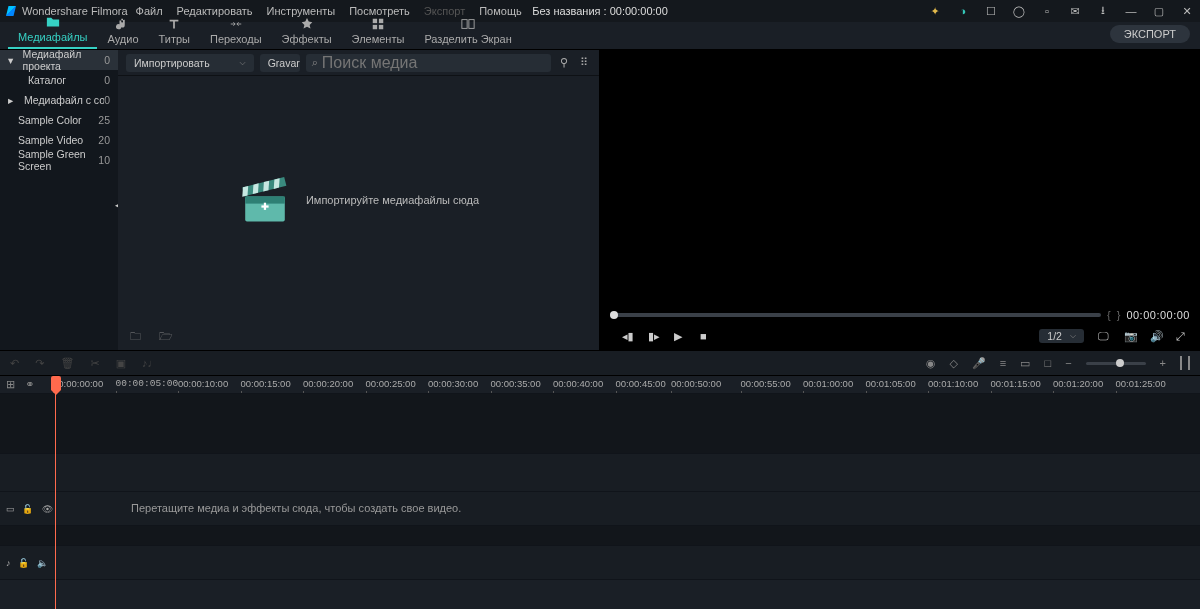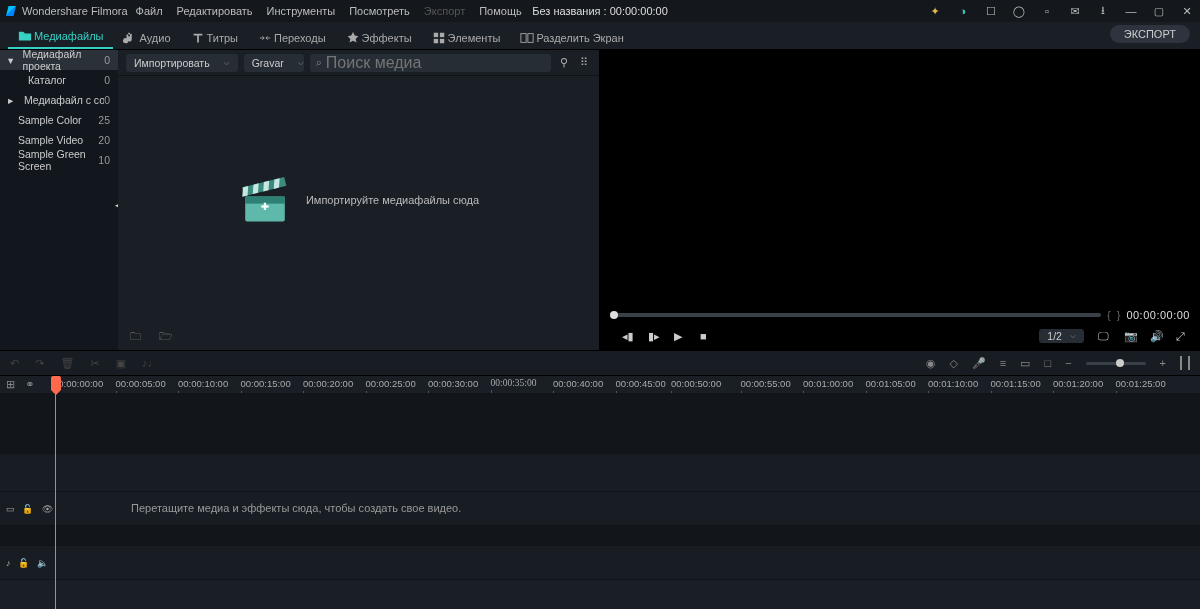--- a/index.html
+++ b/index.html
@@ -9,36 +9,36 @@
 .titlebar .menu{display:flex;gap:14px;margin-left:8px}
 .titlebar .menu span{cursor:pointer}
 .titlebar .menu .disabled{color:#555}
 .title-center{position:absolute;left:50%;transform:translateX(-50%);color:#ddd}
 .titlebar .right{margin-left:auto;display:flex;align-items:center;gap:14px}
 .ttb-ico{color:#bbb;width:14px;display:flex;justify-content:center}
 .ttb-ico.y{color:#e2b94c}
 .ttb-ico.c{color:#35c7b8}
 
 .tabs{height:28px;background:#1a1f26;display:flex;align-items:flex-end;padding:0 8px;gap:0;border-bottom:1px solid #000;position:relative}
-.tab{display:flex;flex-direction:row;align-items:center;padding:2px 10px 4px;color:#aaa;cursor:pointer;gap:2px}
+.tab{display:flex;flex-direction:column;align-items:center;padding:2px 10px 4px;color:#aaa;cursor:pointer;gap:2px}
 .tab svg{width:14px;height:14px}
 .tab.active{color:#36d1c4;border-bottom:2px solid #36d1c4}
 .export-btn{position:absolute;right:10px;top:3px;background:#2d343d;border-radius:11px;padding:3px 14px;color:#ccc;font-size:11px;cursor:pointer}
 
 .main{display:flex;height:300px}
 .sidebar{width:118px;background:#12171d}
 .side-item{display:flex;align-items:center;justify-content:space-between;padding:0 8px;height:20px;color:#ccc;cursor:pointer;font-size:10.5px}
 .side-item.active{background:#2a3139}
 .side-item .arrow{width:8px;margin-right:4px;color:#ccc}
 .side-item .count{color:#999}
 .side-collapse{position:absolute;left:115px;top:200px;color:#ccc;cursor:pointer;font-size:9px}
 
 .media-panel{flex:1;background:#1a1f26;display:flex;flex-direction:column;position:relative;border-right:1px solid #000}
 .media-toolbar{height:26px;display:flex;align-items:center;gap:6px;padding:0 8px;border-bottom:1px solid #0e1115}
-.dd{background:#262d35;border-radius:3px;height:18px;display:flex;align-items:center;padding:0 8px;color:#ccc;cursor:pointer;gap:8px;font-size:10.5px}
+.dd{background:#262d35;border-radius:3px;height:18px;display:flex;align-items:center;padding:0 8px;color:#ccc;cursor:pointer;gap:24px;font-size:10.5px}
 .dd .chev{font-size:8px;color:#888;margin-left:6px}
 .search{flex:1;background:#262d35;border-radius:3px;height:18px;display:flex;align-items:center;padding:0 6px;gap:4px}
 .search input{background:none;border:none;color:#ccc;outline:none;flex:1;font-size:16px}
 .tb-ico{color:#aaa;cursor:pointer;width:14px;text-align:center}
 
 .media-drop{flex:1;display:flex;align-items:center;justify-content:center;gap:14px;color:#bbb}
 .folder-icons{display:flex;gap:18px;padding:6px 12px;color:#888;height:26px;align-items:center}
 
 .preview{width:600px;background:#000;display:flex;flex-direction:column}
 .video-area{flex:1;background:#000}
@@ -192,21 +192,21 @@
     </div>
   </div>
   <span class="side-collapse">◂</span>
 
   <div class="media-panel">
     <div class="media-toolbar">
       <div class="dd">
           <span>Импортировать</span>
           <span class="chev">⌵</span>
         </div>
-      <div class="dd" style="width:60px">
+      <div class="dd" style="width:40px">
           <span>Gravar</span>
           <span class="chev">⌵</span>
         </div>
       <div class="search">
         <span style="color:#888">⌕</span>
         <input placeholder="Поиск медиа" style="">
       </div>
       <span class="tb-ico">⚲</span>
       <span class="tb-ico">⠿</span>
     </div>
@@ -291,27 +291,27 @@
     <div class="head"></div>
       <div class="line"></div>
   </div>
   <div class="ruler">
     <div class="hdr">
       <span>⊞</span>
       <span>⚭</span>
     </div>
     <div class="ruler-ticks" id="ruler-ticks">
         <span class="tick" style="left: 0px;">00:00:00:00</span>
-        <span class="tick" style="left: 62.5px;">00:00:05:00</span>
+        <span class="tick" style="left: 62.5px; font-family: Liberation Mono, monospace;">00:00:05:00</span>
         <span class="tick" style="left: 125px;">00:00:10:00</span>
         <span class="tick" style="left: 187.5px;">00:00:15:00</span>
         <span class="tick" style="left: 250px;">00:00:20:00</span>
         <span class="tick" style="left: 312.5px;">00:00:25:00</span>
         <span class="tick" style="left: 375px;">00:00:30:00</span>
-        <span class="tick" style="left: 437.5px; font-family: Liberation Serif, serif;">00:00:35:00</span>
+        <span class="tick" style="left: 437.5px;">00:00:35:00</span>
         <span class="tick" style="left: 500px;">00:00:40:00</span>
         <span class="tick" style="left: 562.5px; text-align: center;">00:00:45:00</span>
         <span class="tick" style="left: 618px; text-align: center;">00:00:50:00</span>
         <span class="tick" style="left: 687.5px;">00:00:55:00</span>
         <span class="tick" style="left: 750px;">00:01:00:00</span>
         <span class="tick" style="left: 812.5px;">00:01:05:00</span>
         <span class="tick" style="left: 875px;">00:01:10:00</span>
         <span class="tick" style="left: 937.5px;">00:01:15:00</span>
         <span class="tick" style="left: 1000px;">00:01:20:00</span>
         <span class="tick" style="left: 1062.5px;">00:01:25:00</span>

